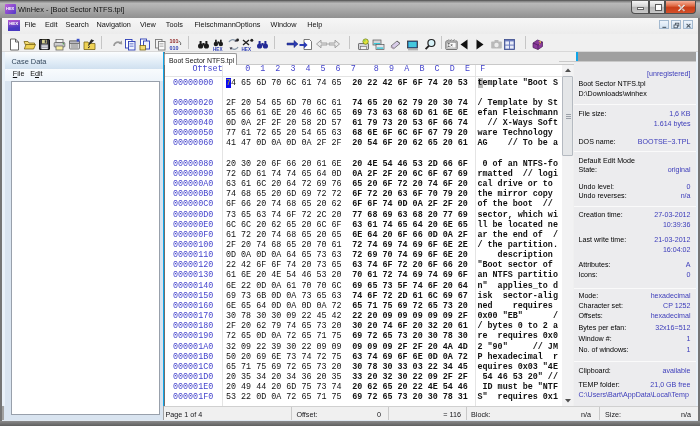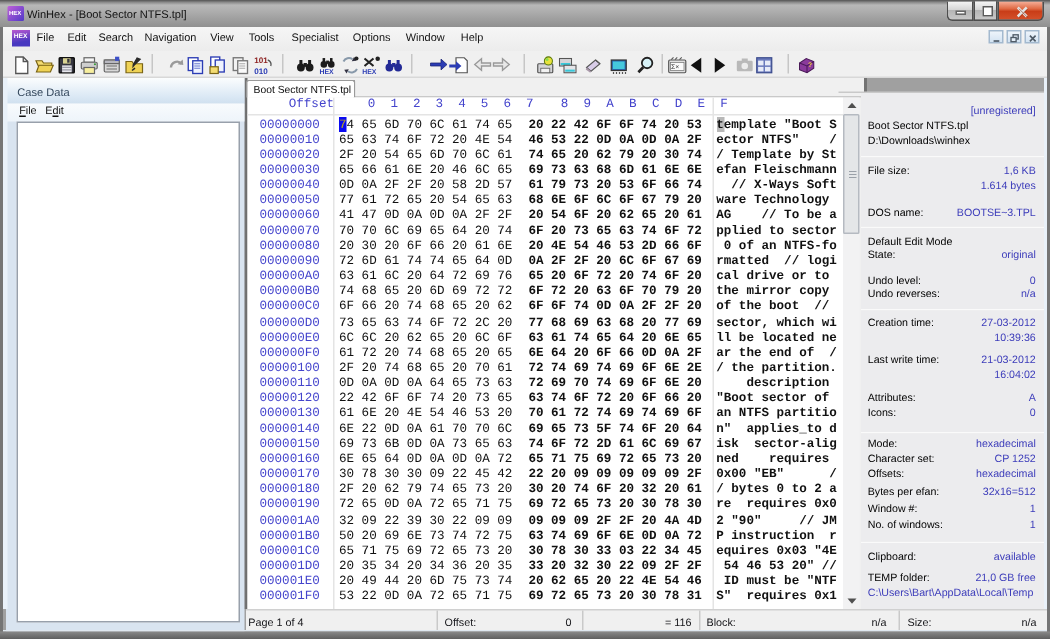--- a/index.html
+++ b/index.html
@@ -26,21 +26,21 @@
 #menu-ico { position:absolute; left:6px; top:1.5px; width:12px; height:11px; background:linear-gradient(170deg,#b858d0,#4838c0 70%); }
 #menu-ico:after { content:"HEX"; position:absolute; left:1.2px; top:1.5px; font-size:4.4px; font-weight:bold; color:#fff; }
 .mi { position:absolute; top:2.3px; font-size:7.3px; color:#121212; }
 .mdibtn { position:absolute; top:1.5px; width:9.8px; height:9.6px; background:linear-gradient(#eef4fb,#d3e3f2); border:1px solid #a3b9cf; }
 .mdibtn svg { position:absolute; left:0; top:0; display:block; }
 
 #toolbar { position:absolute; left:2px; top:33.5px; width:696px; height:18px; background:#f0f0f0; border-bottom:1px solid #d8d8d8; }
 .tsep { position:absolute; top:2px; height:13px; width:1px; background:#c6c6c6; }
 .tico { position:absolute; top:3.5px; width:13px; height:13px; }
 
-#main { position:absolute; left:2px; top:52px; width:576px; height:353.5px; background:#737373; }
+#main { position:absolute; left:2px; top:52px; width:576px; height:353.5px; background:#0ea5e9; }
 #casepanel { position:absolute; left:2px; top:0; width:158.5px; height:368.5px; background:#d9e4f0; }
 #casehdr { position:absolute; left:0; top:0; width:100%; height:16.5px; background:linear-gradient(#fbfdfe,#dce9f5 70%,#d0e0ef); }
 #casehdr span { position:absolute; left:7.5px; top:4.5px; font-size:7.4px; color:#33475c; }
 #casemenu { position:absolute; left:0; top:16.5px; width:100%; height:12.5px; background:linear-gradient(#f8fbfd,#eef4fa); font-size:7.2px; color:#111; }
 #caselist { position:absolute; left:7px; top:28.5px; width:148.5px; height:334.5px; background:#fff; border:1px solid #98a0ab; }
 
 #docwin { position:absolute; left:161.5px; top:0; width:412px; height:353.5px; background:#f0f0f0; border-left:1px solid #6e6e6e; }
 #tab { position:absolute; left:-1px; top:1px; width:73.5px; height:11.5px; background:#fff; border:1px solid #9a9a9a; border-bottom:none; border-radius:2px 2px 0 0; z-index:3; }
 #tab span { position:absolute; left:4.5px; top:3px; font-size:6.9px; color:#111; white-space:nowrap; }
 #tabline { position:absolute; left:71.5px; top:11.7px; width:338px; height:0.8px; background:#c9c9c9; }
@@ -98,21 +98,21 @@
     </div>
   </div>
   <div id="menubar">
     <div id="menu-ico"></div>
     <span class="mi" style="left:22.4px">File</span>
     <span class="mi" style="left:43px">Edit</span>
     <span class="mi" style="left:63.6px">Search</span>
     <span class="mi" style="left:94.4px">Navigation</span>
     <span class="mi" style="left:138.1px">View</span>
     <span class="mi" style="left:163.8px">Tools</span>
-    <span class="mi" style="left:192.4px">Specialist</span>
+    <span class="mi" style="left:192.4px">Fleischmann</span>
     <span class="mi" style="left:233.2px">Options</span>
     <span class="mi" style="left:268.5px">Window</span>
     <span class="mi" style="left:305.2px">Help</span>
     <div class="mdibtn" style="left:657.4px">
       <svg width="9" height="9">
         <rect x="2.4" y="5.8" width="3.8" height="1.1" fill="#4e5a66"></rect>
       </svg>
     </div>
     <div class="mdibtn" style="left:669.4px">
       <svg width="9" height="9">
@@ -312,47 +312,45 @@
       <div id="tab">
         <span>Boot Sector NTFS.tpl</span>
       </div>
       <div id="tabline"></div>
       <div id="hexarea">
         <div class="vline"></div>
         <div class="vline2"></div>
         <div class="hline"></div>
         <div id="hexhdr" class="mono"><span class="off">Offset</span><span style="left:64.7px">0</span><span style="left:79.77px">1</span><span style="left:94.84px">2</span><span style="left:109.91px">3</span><span style="left:124.98px">4</span><span style="left:140.05px">5</span><span style="left:155.12px">6</span><span style="left:170.19px">7</span><span style="left:193.3px">8</span><span style="left:208.5px">9</span><span style="left:223.7px">A</span><span style="left:238.9px">B</span><span style="left:254.1px">C</span><span style="left:269.3px">D</span><span style="left:284.5px">E</span><span style="left:299.7px">F</span></div>
 <div class="hr mono" style="top:13.0px"><span class="off">00000000</span><span class="g1"><span class="cur">7</span>4 65 6D 70 6C 61 74 65</span><span class="g2">20 22 42 6F 6F 74 20 53</span><span class="asc"><span class="cura">t</span>emplate "Boot S</span></div>
-<div class="hr mono" style="top:23.16px"><span class="off">00000010</span><span class="g1">65 63 74 6F 72 20 4E 54</span><span class="g2">46 53 22 0D 0A 0D 0A 2F</span><span class="asc">ector NTFS"    /</span></div>
 <div class="hr mono" style="top:33.31px"><span class="off">00000020</span><span class="g1">2F 20 54 65 6D 70 6C 61</span><span class="g2">74 65 20 62 79 20 30 74</span><span class="asc">/ Template by St</span></div>
 <div class="hr mono" style="top:43.47px"><span class="off">00000030</span><span class="g1">65 66 61 6E 20 46 6C 65</span><span class="g2">69 73 63 68 6D 61 6E 6E</span><span class="asc">efan Fleischmann</span></div>
 <div class="hr mono" style="top:53.62px"><span class="off">00000040</span><span class="g1">0D 0A 2F 2F 20 58 2D 57</span><span class="g2">61 79 73 20 53 6F 66 74</span><span class="asc">  // X-Ways Soft</span></div>
 <div class="hr mono" style="top:63.78px"><span class="off">00000050</span><span class="g1">77 61 72 65 20 54 65 63</span><span class="g2">68 6E 6F 6C 6F 67 79 20</span><span class="asc">ware Technology </span></div>
 <div class="hr mono" style="top:73.93px"><span class="off">00000060</span><span class="g1">41 47 0D 0A 0D 0A 2F 2F</span><span class="g2">20 54 6F 20 62 65 20 61</span><span class="asc">AG    // To be a</span></div>
-<div class="hr mono" style="top:84.08px"><span class="off">00000070</span><span class="g1">70 70 6C 69 65 64 20 74</span><span class="g2">6F 20 73 65 63 74 6F 72</span><span class="asc">pplied to sector</span></div>
 <div class="hr mono" style="top:94.24px"><span class="off">00000080</span><span class="g1">20 30 20 6F 66 20 61 6E</span><span class="g2">20 4E 54 46 53 2D 66 6F</span><span class="asc"> 0 of an NTFS-fo</span></div>
 <div class="hr mono" style="top:104.39px"><span class="off">00000090</span><span class="g1">72 6D 61 74 74 65 64 0D</span><span class="g2">0A 2F 2F 20 6C 6F 67 69</span><span class="asc">rmatted  // logi</span></div>
 <div class="hr mono" style="top:114.55px"><span class="off">000000A0</span><span class="g1">63 61 6C 20 64 72 69 76</span><span class="g2">65 20 6F 72 20 74 6F 20</span><span class="asc">cal drive or to </span></div>
 <div class="hr mono" style="top:124.7px"><span class="off">000000B0</span><span class="g1">74 68 65 20 6D 69 72 72</span><span class="g2">6F 72 20 63 6F 70 79 20</span><span class="asc">the mirror copy </span></div>
 <div class="hr mono" style="top:134.86px"><span class="off">000000C0</span><span class="g1">6F 66 20 74 68 65 20 62</span><span class="g2">6F 6F 74 0D 0A 2F 2F 20</span><span class="asc">of the boot  // </span></div>
 <div class="hr mono" style="top:145.01px"><span class="off">000000D0</span><span class="g1">73 65 63 74 6F 72 2C 20</span><span class="g2">77 68 69 63 68 20 77 69</span><span class="asc">sector, which wi</span></div>
 <div class="hr mono" style="top:155.17px"><span class="off">000000E0</span><span class="g1">6C 6C 20 62 65 20 6C 6F</span><span class="g2">63 61 74 65 64 20 6E 65</span><span class="asc">ll be located ne</span></div>
 <div class="hr mono" style="top:165.32px"><span class="off">000000F0</span><span class="g1">61 72 20 74 68 65 20 65</span><span class="g2">6E 64 20 6F 66 0D 0A 2F</span><span class="asc">ar the end of  /</span></div>
 <div class="hr mono" style="top:175.48px"><span class="off">00000100</span><span class="g1">2F 20 74 68 65 20 70 61</span><span class="g2">72 74 69 74 69 6F 6E 2E</span><span class="asc">/ the partition.</span></div>
 <div class="hr mono" style="top:185.63px"><span class="off">00000110</span><span class="g1">0D 0A 0D 0A 64 65 73 63</span><span class="g2">72 69 70 74 69 6F 6E 20</span><span class="asc">    description </span></div>
 <div class="hr mono" style="top:195.79px"><span class="off">00000120</span><span class="g1">22 42 6F 6F 74 20 73 65</span><span class="g2">63 74 6F 72 20 6F 66 20</span><span class="asc">"Boot sector of </span></div>
 <div class="hr mono" style="top:205.94px"><span class="off">00000130</span><span class="g1">61 6E 20 4E 54 46 53 20</span><span class="g2">70 61 72 74 69 74 69 6F</span><span class="asc">an NTFS partitio</span></div>
 <div class="hr mono" style="top:216.1px"><span class="off">00000140</span><span class="g1">6E 22 0D 0A 61 70 70 6C</span><span class="g2">69 65 73 5F 74 6F 20 64</span><span class="asc">n"  applies_to d</span></div>
 <div class="hr mono" style="top:226.25px"><span class="off">00000150</span><span class="g1">69 73 6B 0D 0A 73 65 63</span><span class="g2">74 6F 72 2D 61 6C 69 67</span><span class="asc">isk  sector-alig</span></div>
 <div class="hr mono" style="top:236.41px"><span class="off">00000160</span><span class="g1">6E 65 64 0D 0A 0D 0A 72</span><span class="g2">65 71 75 69 72 65 73 20</span><span class="asc">ned    requires </span></div>
 <div class="hr mono" style="top:246.56px"><span class="off">00000170</span><span class="g1">30 78 30 30 09 22 45 42</span><span class="g2">22 20 09 09 09 09 09 2F</span><span class="asc">0x00 "EB"      /</span></div>
 <div class="hr mono" style="top:256.72px"><span class="off">00000180</span><span class="g1">2F 20 62 79 74 65 73 20</span><span class="g2">30 20 74 6F 20 32 20 61</span><span class="asc">/ bytes 0 to 2 a</span></div>
 <div class="hr mono" style="top:266.88px"><span class="off">00000190</span><span class="g1">72 65 0D 0A 72 65 71 75</span><span class="g2">69 72 65 73 20 30 78 30</span><span class="asc">re  requires 0x0</span></div>
 <div class="hr mono" style="top:277.03px"><span class="off">000001A0</span><span class="g1">32 09 22 39 30 22 09 09</span><span class="g2">09 09 09 2F 2F 20 4A 4D</span><span class="asc">2 "90"     // JM</span></div>
-<div class="hr mono" style="top:287.19px"><span class="off">000001B0</span><span class="g1">50 20 69 6E 73 74 72 75</span><span class="g2">63 74 69 6F 6E 0D 0A 72</span><span class="asc">P instruction  r</span></div>
+<div class="hr mono" style="top:287.19px"><span class="off">000001B0</span><span class="g1">50 20 69 6E 73 74 72 75</span><span class="g2">63 74 69 6F 6E 0D 0A 72</span><span class="asc">P hexadecimal  r</span></div>
 <div class="hr mono" style="top:297.34px"><span class="off">000001C0</span><span class="g1">65 71 75 69 72 65 73 20</span><span class="g2">30 78 30 33 03 22 34 45</span><span class="asc">equires 0x03 "4E</span></div>
 <div class="hr mono" style="top:307.5px"><span class="off">000001D0</span><span class="g1">20 35 34 20 34 36 20 35</span><span class="g2">33 20 32 30 22 09 2F 2F</span><span class="asc"> 54 46 53 20" //</span></div>
 <div class="hr mono" style="top:317.65px"><span class="off">000001E0</span><span class="g1">20 49 44 20 6D 75 73 74</span><span class="g2">20 62 65 20 22 4E 54 46</span><span class="asc"> ID must be "NTF</span></div>
 <div class="hr mono" style="top:327.81px"><span class="off">000001F0</span><span class="g1">53 22 0D 0A 72 65 71 75</span><span class="g2">69 72 65 73 20 30 78 31</span><span class="asc">S"  requires 0x1</span></div>
       </div>
       <div id="hexsb">
         <svg width="12" height="11" style="top:0">
           <path d="M6 3.5 L9 7 L3 7 Z" fill="#505050"></path>
         </svg>
         <div class="thumb">

